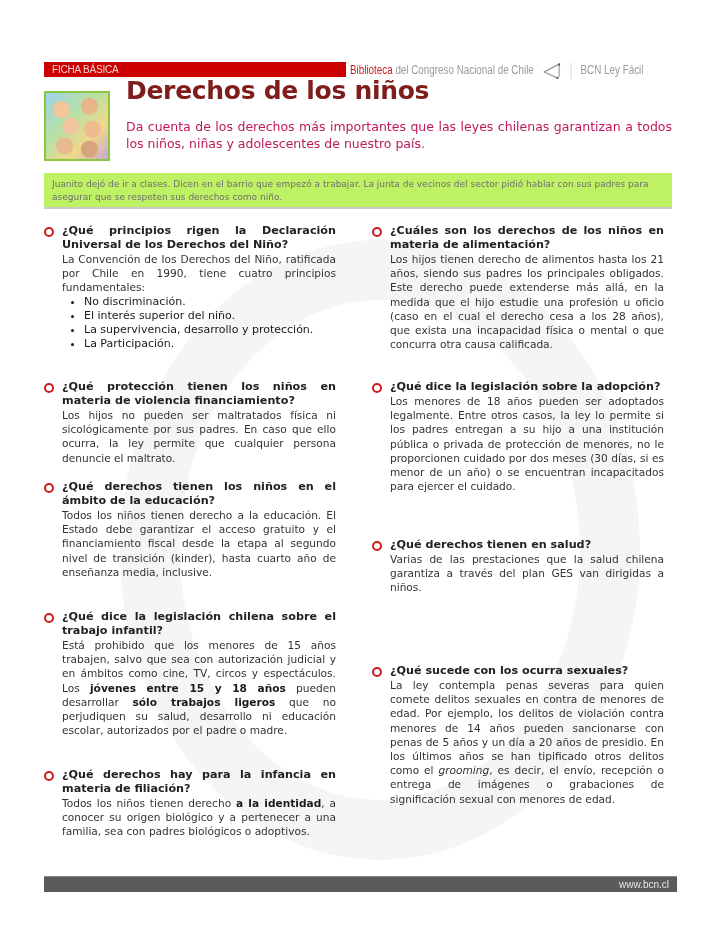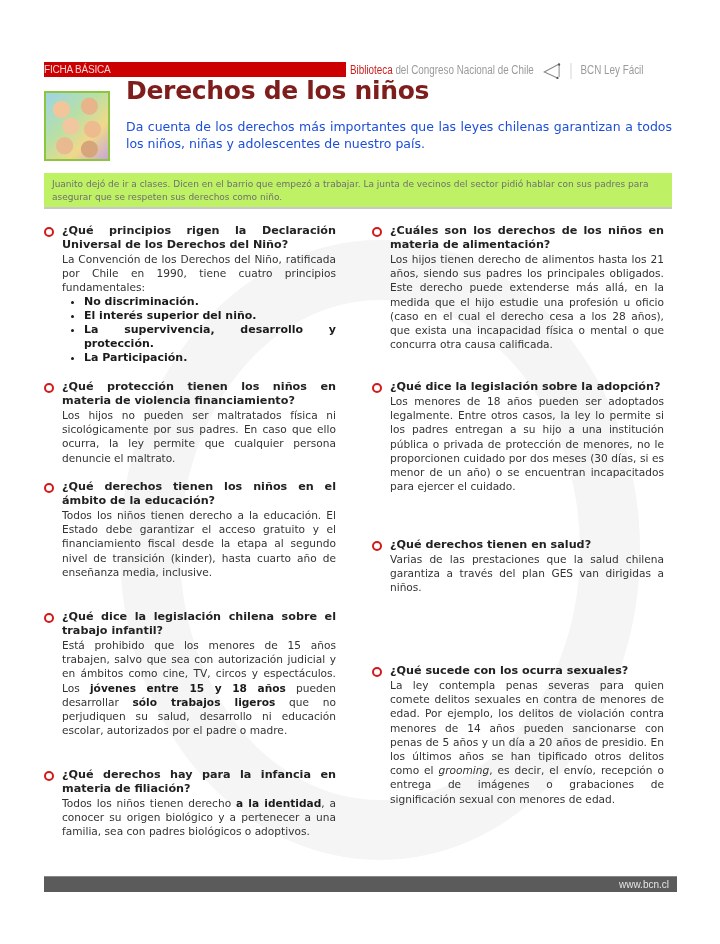--- a/index.html
+++ b/index.html
@@ -2,54 +2,54 @@
 <html><head>
 <meta charset="utf-8">
 <style>
   html, body { margin: 0; padding: 0; background: #ffffff; }
   body { width: 720px; height: 944px; position: relative; overflow: hidden;
          font-family: "DejaVu Sans", sans-serif; color: #2a2a2a; }
   .watermark { position: absolute; left: 120px; top: 240px; width: 520px; height: 620px;
                border-radius: 50%; border: 60px solid #f5f5f5; box-sizing: border-box; z-index: 0; }
   .topbar { position: absolute; left: 44px; top: 62px; width: 632px; height: 16px; }
   .ficha { position: absolute; left: 0; top: 0; width: 302px; height: 15px; background: #cc0000;
-           color: #f6d6d6; font-size: 10px; line-height: 15px; box-sizing: border-box;
+           color: #f6d6d6; font-size: 10px; line-height: 15px; padding-left: 8px; box-sizing: border-box;
            font-family: "Liberation Sans", sans-serif; letter-spacing: -0.2px; }
   .brand { position: absolute; left: 306px; top: 0; height: 16px; font-family: "Liberation Sans", sans-serif;
            font-size: 12px; line-height: 16px; color: #9a9a9a; white-space: nowrap; transform: scaleX(0.82); transform-origin: left center; }
   .brand .red { color: #cc1e1e; }
   .brand .logo { display: inline-block; vertical-align: middle; margin: 0 6px; }
   .brand .sep { display: inline-block; width: 1px; height: 16px; background: #ccc; vertical-align: middle; margin-right: 8px; }
   .hero-img { position: absolute; left: 44px; top: 91px; width: 66px; height: 70px; border: 2px solid #8cc63f;
               box-sizing: border-box; background:
               radial-gradient(circle at 25% 25%, #f3c59a 0 8px, transparent 9px),
               radial-gradient(circle at 70% 20%, #e8b48a 0 8px, transparent 9px),
               radial-gradient(circle at 40% 50%, #f1c79f 0 8px, transparent 9px),
               radial-gradient(circle at 75% 55%, #eebb8e 0 8px, transparent 9px),
               radial-gradient(circle at 30% 80%, #e9b98f 0 8px, transparent 9px),
               radial-gradient(circle at 70% 85%, #d7a57c 0 8px, transparent 9px),
               linear-gradient(135deg, #9fd3e8, #b7e0a5 40%, #f0d88a 70%, #c9a6d8); }
   .title { position: absolute; left: 126px; top: 76px; font-size: 25px; font-weight: bold; color: #7f1d1d;
            font-family: "DejaVu Sans", sans-serif; letter-spacing: -0.3px; }
   .subtitle { position: absolute; left: 126px; top: 118px; width: 546px; font-size: 12.5px; line-height: 17px;
-              color: #1d4ed8; text-align: justify; }
+              color: #be185d; text-align: justify; }
   .intro { position: absolute; left: 44px; top: 173px; width: 628px; height: 36px; background: #bef264;
            border-bottom: 2px solid #c8c8c8; box-sizing: border-box; font-size: 9px; line-height: 13px;
            color: #6f6f6f; padding: 5px 8px; }
   .col { position: absolute; top: 224px; width: 292px; z-index: 1; }
   .col.left { left: 44px; }
   .col.right { left: 372px; }
   .sec { position: absolute; left: 0; width: 292px; }
   .sec .q { position: relative; padding-left: 18px; font-weight: bold; font-size: 11.2px; line-height: 14px;
             color: #222; text-align: justify; }
   .sec .q .dot { position: absolute; left: 0; top: 3px; width: 6px; height: 6px; border: 2px solid #d11a1a;
                  border-radius: 50%; background: #fff; }
   .sec .a { padding-left: 18px; font-size: 10.6px; line-height: 14.2px; color: #333; text-align: justify; }
   .sec .a b { color: #1a1a1a; }
-  .sec ul { margin: 0; padding-left: 40px; font-weight: bold; font-size: 11px; line-height: 14px; color: #1a1a1a; }
+  .sec ul { margin: 0; padding-left: 40px; font-weight: normal; font-size: 11px; line-height: 14px; color: #1a1a1a; }
   .sec ul li { text-align: justify; }
   .footer { position: absolute; left: 44px; top: 876px; width: 633px; height: 15px; background: #5b5b5b;
             border-top: 1px solid #888; }
   .footer span { position: absolute; right: 8px; top: 0; font-size: 10px; line-height: 15px; color: #e6e6e6;
                  font-family: "Liberation Sans", sans-serif; }
 </style>
 </head>
 <body>
 
 <div class="watermark"></div>

